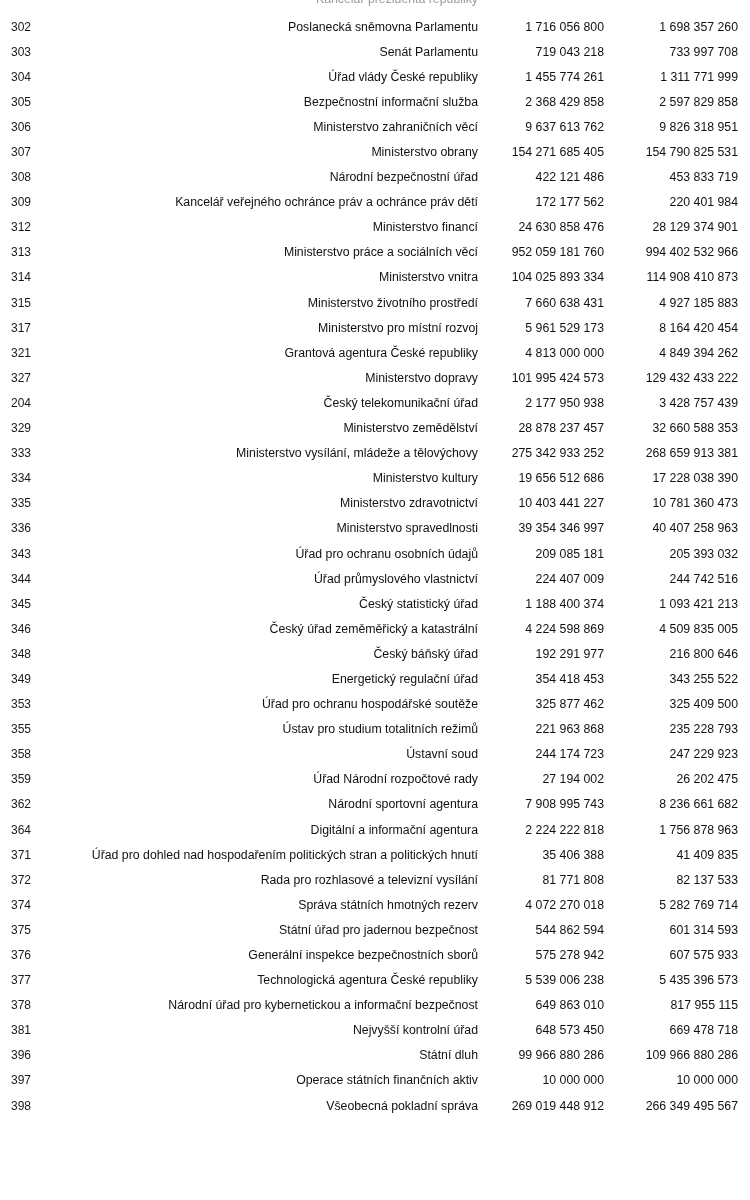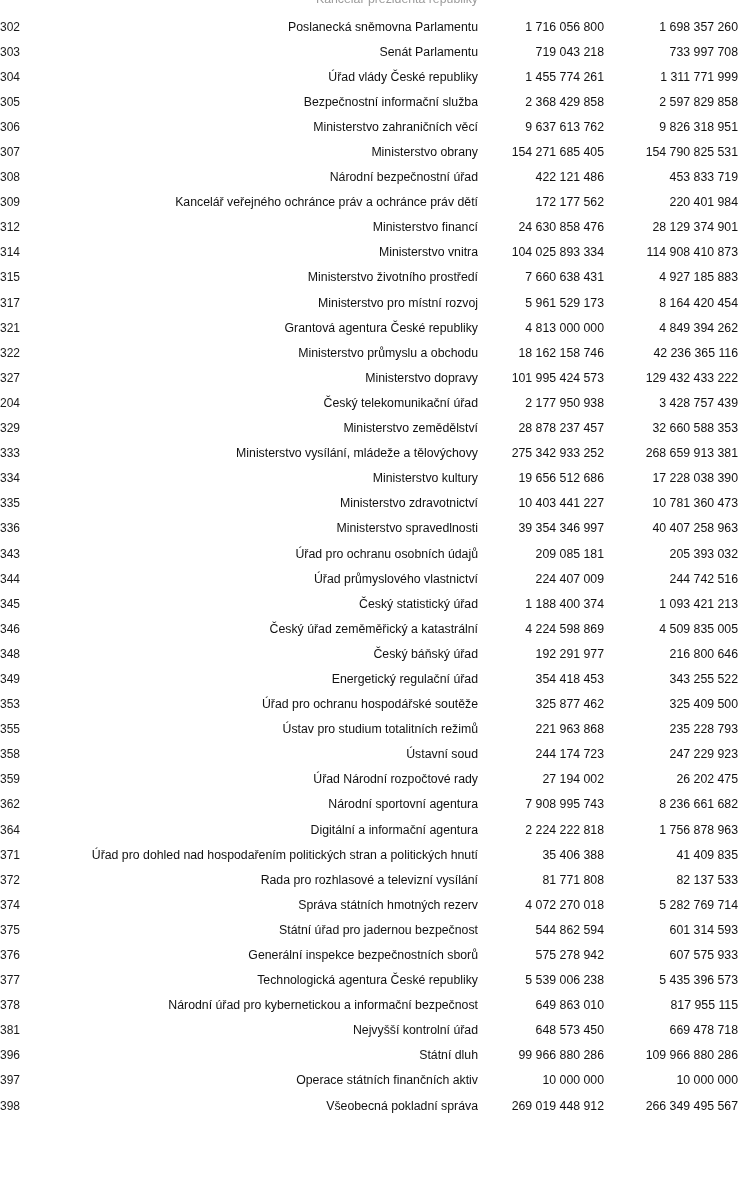--- a/index.html
+++ b/index.html
@@ -28,20 +28,21 @@
     height: 25.1px;
   }
   .budget-table td {
     font-size: 12.3px;
     padding: 0;
     vertical-align: middle;
     white-space: nowrap;
     overflow: hidden;
   }
   td.code {
+    padding-left: 11px;
     font-size: 12px;
     color: #1a1a1a;
   }
   td.name {
     padding-left: 24px;
     color: #111111;
     text-align: right;
   }
   td.val {
     text-align: right;
@@ -128,20 +129,26 @@
         <td class="val v1">172 177 562</td>
         <td class="val v2">220 401 984</td>
       </tr>
       <tr>
         <td class="code">312</td>
         <td class="name">Ministerstvo financí</td>
         <td class="val v1">24 630 858 476</td>
         <td class="val v2">28 129 374 901</td>
       </tr>
       <tr>
+        <td class="code">313</td>
+        <td class="name">Ministerstvo práce a sociálních věcí</td>
+        <td class="val v1">952 059 181 760</td>
+        <td class="val v2">994 402 532 966</td>
+      </tr>
+      <tr>
         <td class="code">314</td>
         <td class="name">Ministerstvo vnitra</td>
         <td class="val v1">104 025 893 334</td>
         <td class="val v2">114 908 410 873</td>
       </tr>
       <tr>
         <td class="code">315</td>
         <td class="name">Ministerstvo životního prostředí</td>
         <td class="val v1">7 660 638 431</td>
         <td class="val v2">4 927 185 883</td>
@@ -152,26 +159,20 @@
         <td class="val v1">5 961 529 173</td>
         <td class="val v2">8 164 420 454</td>
       </tr>
       <tr>
         <td class="code">321</td>
         <td class="name">Grantová agentura České republiky</td>
         <td class="val v1">4 813 000 000</td>
         <td class="val v2">4 849 394 262</td>
       </tr>
       <tr>
-        <td class="code">322</td>
-        <td class="name">Ministerstvo průmyslu a obchodu</td>
-        <td class="val v1">18 162 158 746</td>
-        <td class="val v2">42 236 365 116</td>
-      </tr>
-      <tr>
         <td class="code">327</td>
         <td class="name">Ministerstvo dopravy</td>
         <td class="val v1">101 995 424 573</td>
         <td class="val v2">129 432 433 222</td>
       </tr>
       <tr>
         <td class="code">204</td>
         <td class="name">Český telekomunikační úřad</td>
         <td class="val v1">2 177 950 938</td>
         <td class="val v2">3 428 757 439</td>

